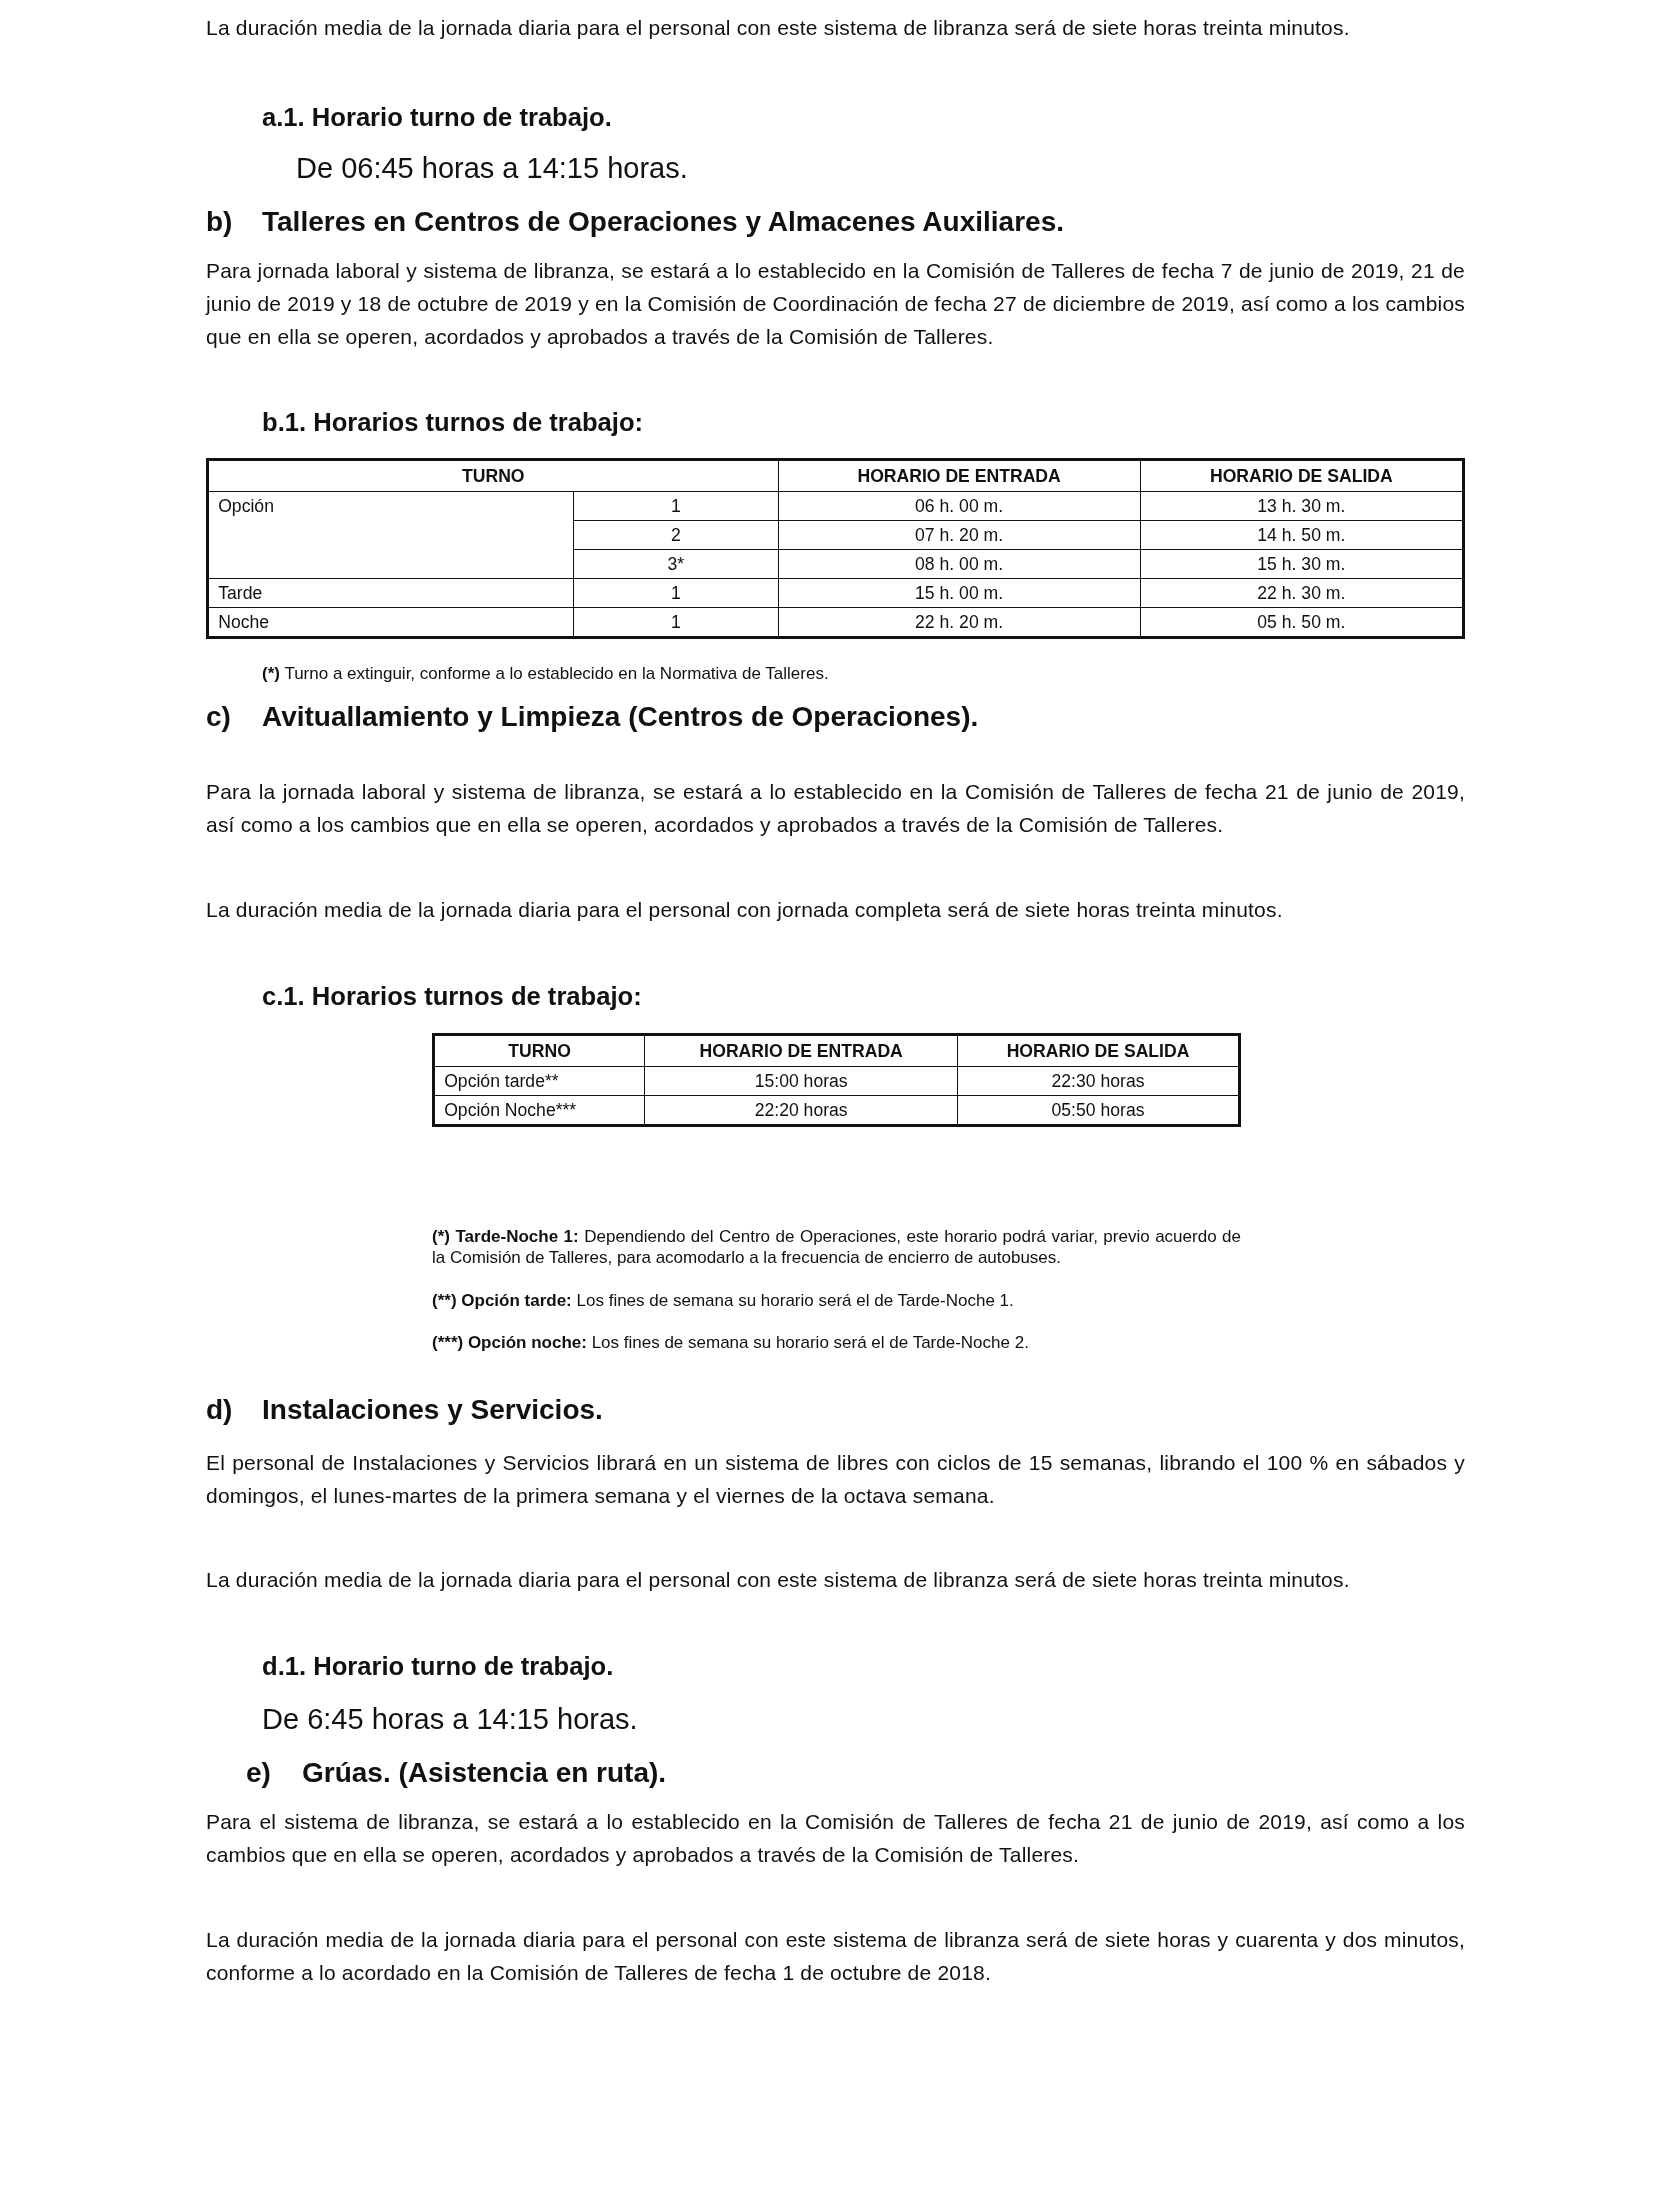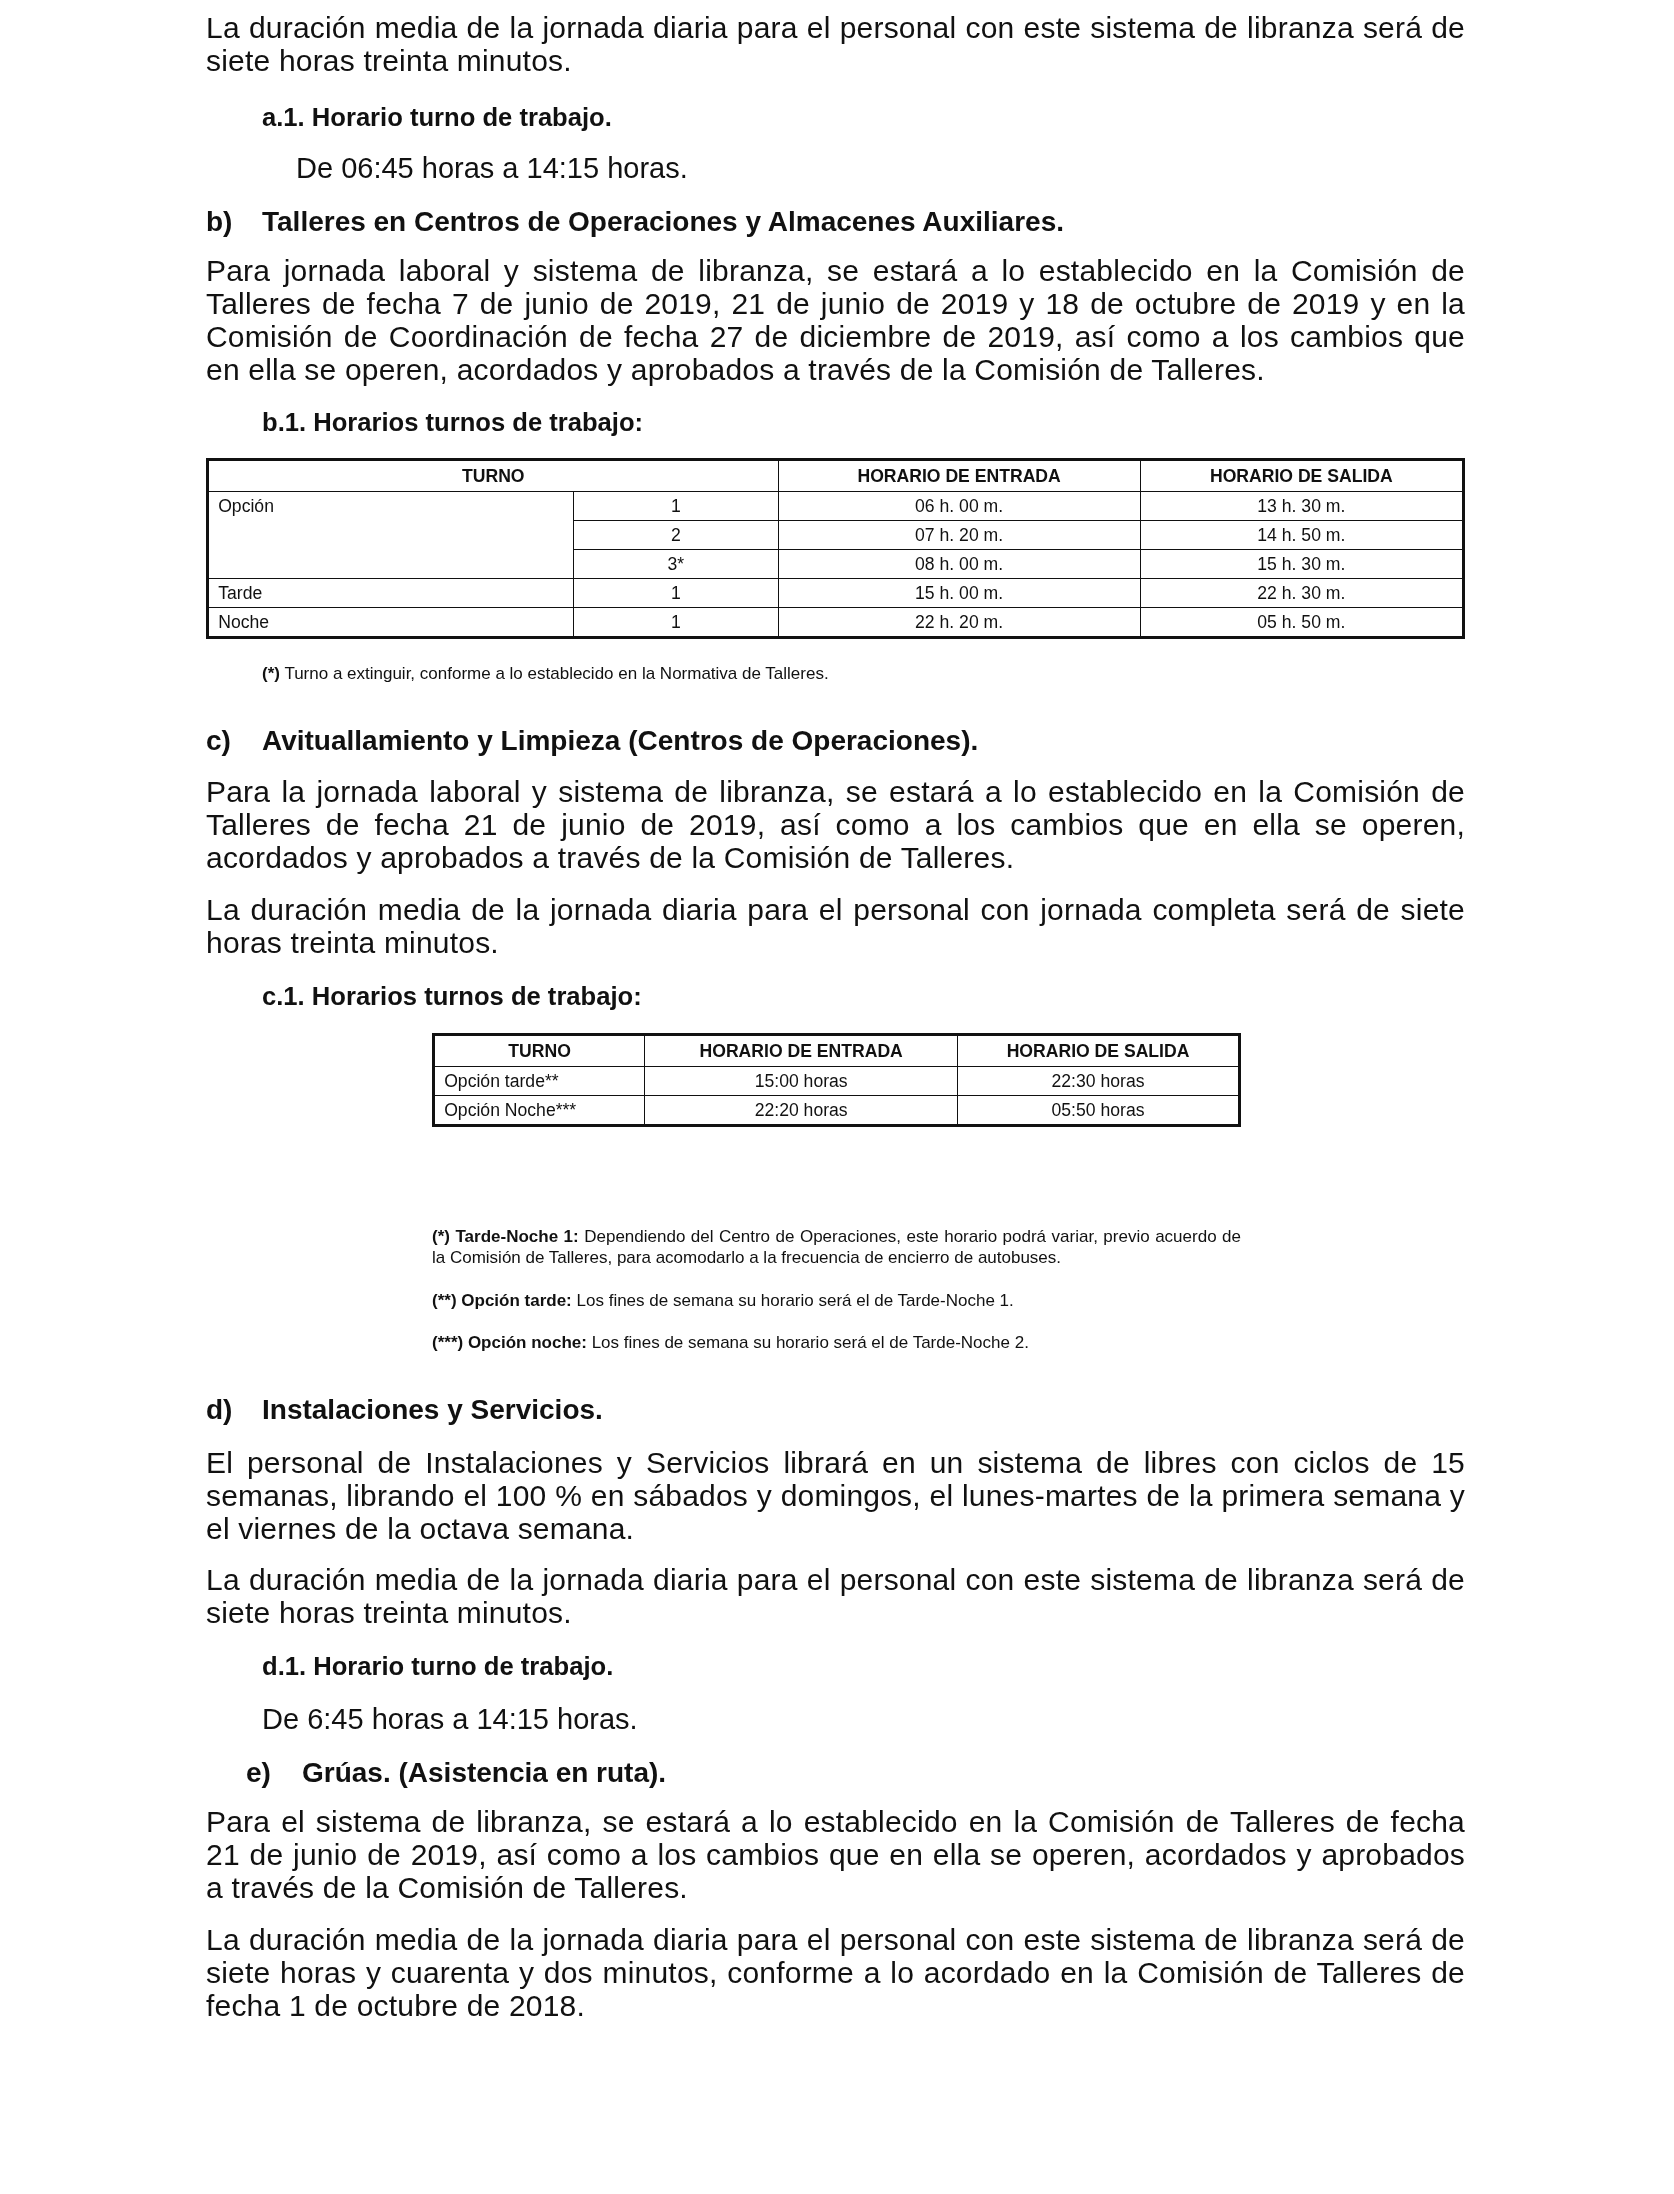--- a/index.html
+++ b/index.html
@@ -2,21 +2,21 @@
 <html style="font-size:12.2px"><head>
 <meta charset="utf-8">
 <style>
   html, body { margin: 0; padding: 0; background: #ffffff; }
   body {
     width: 1675px; height: 2194px; position: relative; overflow: hidden;
     font-family: "Liberation Sans", "DejaVu Sans", sans-serif; color: #111111;
   }
   .blk { position: absolute; }
   .p {
-    left: 206px; width: 1259px; font-size: 30px; line-height: 33px;
+    left: 206px; width: 1259px; font-size: 21px; line-height: 33px;
     text-align: justify; text-align-last: left; letter-spacing: 0.2px;
   }
   .h {
     font-size: 28px; line-height: 33px; font-weight: bold;
   }
   .h .lbl { display: inline-block; width: 56px; }
   .sub { left: 262px; font-size: 25.6px; line-height: 33px; font-weight: bold; }
   .time { font-size: 29px; line-height: 33px; }
   table { border-collapse: collapse; position: absolute; }
   td, th { border: 1.5px solid #111; padding: 0 9.2px; height: 28px; font-size: 17.6px; line-height: 28px; }
@@ -88,21 +88,21 @@
     <td class="c">05 h. 50 m.</td>
   </tr>
 </tbody>
   </table>
 
 <div class="blk note" style="left:262px; top:663px;">
   <b>(*)</b>
   <span>Turno a extinguir, conforme a lo establecido en la Normativa de Talleres.</span>
 </div>
 
-<div class="blk h" style="left:206px; top:724px;">
+<div class="blk h" style="left:206px; top:700px;">
   <span class="lbl">c)</span><span>Avituallamiento y Limpieza (Centros de Operaciones).</span>
 </div>
 <div class="blk p" style="top:775px;">Para la jornada laboral y sistema de libranza, se estará a lo establecido en la Comisión de Talleres de fecha 21 de junio de 2019, así como a los cambios que en ella se operen, acordados y aprobados a través de la Comisión de Talleres.</div>
 <div class="blk p" style="top:893px;">La duración media de la jornada diaria para el personal con jornada completa será de siete horas treinta minutos.</div>
 <div class="blk sub" style="top:980px;">c.1. Horarios turnos de trabajo:</div>
 
 <table class="tb2">
   <colgroup>
       <col style="width:212px">
       <col style="width:314px">

